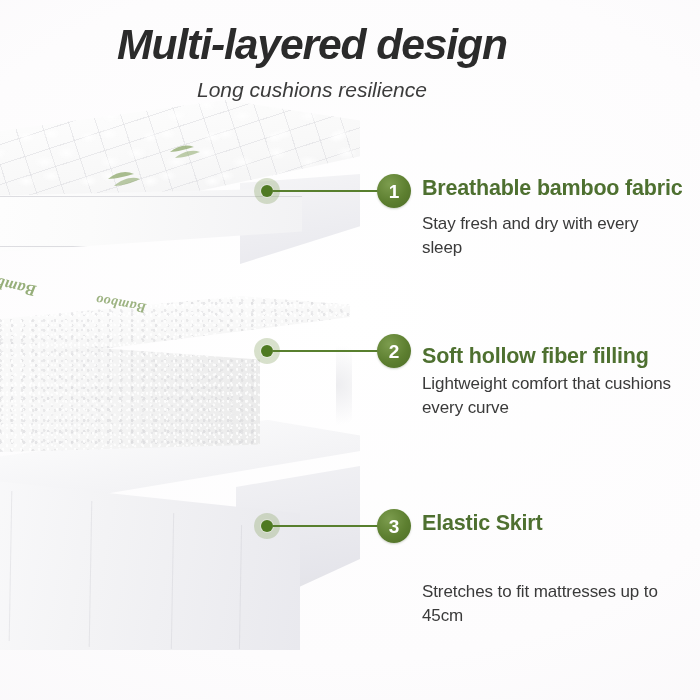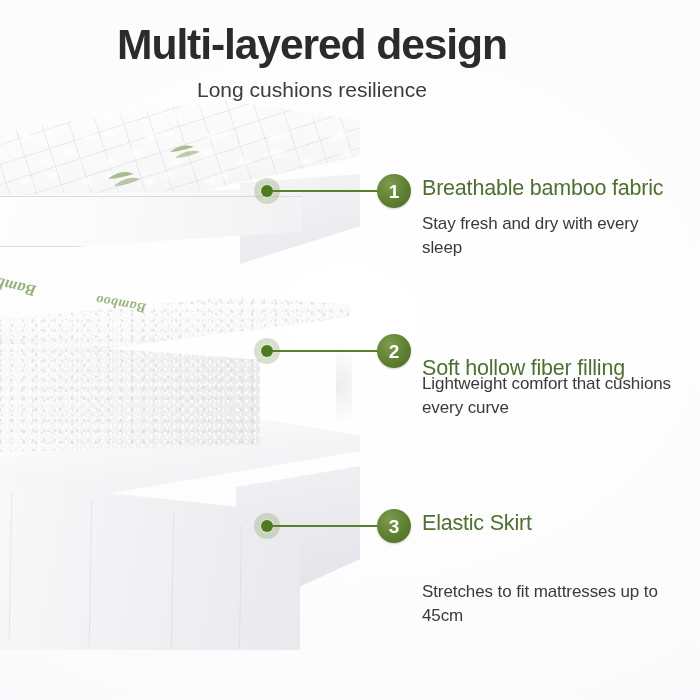--- a/index.html
+++ b/index.html
@@ -9,21 +9,21 @@
     background:#fdfcfd;
   }
   #stage{
     position:relative;width:700px;height:700px;
     background:
       radial-gradient(120% 90% at 50% 45%, #ffffff 0%, #fdfcfd 55%, #f7f5f8 100%);
     overflow:hidden;
   }
 
   
-  .head-wrap{position:absolute;left:0;top:22px;width:624px;text-align:center;}
+  .head-wrap{position:absolute;left:0;top:22px;width:624px;text-align:center;font-style:italic;}
   .title{
     font-size:43px;font-weight:bold;color:#2b2b2b;
     letter-spacing:-1.1px;line-height:1.05;
     margin:0;
     transform:scaleX(0.99);
   }
   .subtitle{
     font-size:21px;color:#3c3c3c;font-weight:normal;
     margin:11px 0 0 0;line-height:1.1;
   }
@@ -172,21 +172,21 @@
   }
   .badge{
     position:absolute;width:34px;height:34px;border-radius:50%;
     background:radial-gradient(circle at 36% 30%, #7c9c4e 0%, #5d7f30 55%, #4d6c26 100%);
     color:#ffffff;font-size:19px;font-weight:bold;
     display:flex;align-items:center;justify-content:center;
     box-shadow:0 1px 2px rgba(60,80,40,.25);
     line-height:1;
   }
   .c-title{
-    position:absolute;font-size:21.5px;font-weight:normal;color:#4e7030;
+    position:absolute;font-size:21.5px;font-weight:bold;color:#4e7030;
     white-space:nowrap;letter-spacing:-.2px;line-height:1;
   }
   .c-body{
     position:absolute;font-size:17px;color:#3a3a3a;line-height:1.42;
     letter-spacing:-.1px;
   }
 </style>
 </head>
 <body>
 
@@ -265,21 +265,21 @@
     <div class="leader" style="left:272px;top:190px;width:112px;"></div>
     <div class="badge" style="left:377px;top:174px;">1</div>
     <div class="c-title" style="left:422px;top:178px;">Breathable bamboo fabric</div>
     <div class="c-body" style="left:422px;top:212px;width:250px;">Stay fresh and dry with every sleep</div>
   </div>
 
   <div class="callout">
     <div class="dot" style="left:254px;top:338px;"></div>
     <div class="leader" style="left:272px;top:350px;width:112px;"></div>
     <div class="badge" style="left:377px;top:334px;">2</div>
-    <div class="c-title" style="left:422px;top:358px;">Soft hollow fiber filling</div>
+    <div class="c-title" style="left:422px;top:346px;">Soft hollow fiber filling</div>
     <div class="c-body" style="left:422px;top:372px;width:255px;">Lightweight comfort that cushions every curve</div>
   </div>
 
   <div class="callout">
     <div class="dot" style="left:254px;top:513px;"></div>
     <div class="leader" style="left:272px;top:525px;width:112px;"></div>
     <div class="badge" style="left:377px;top:509px;">3</div>
     <div class="c-title" style="left:422px;top:513px;">Elastic Skirt</div>
     <div class="c-body" style="left:422px;top:547px;width:258px;margin-top:33px;">Stretches to fit mattresses up to 45cm</div>
   </div>

